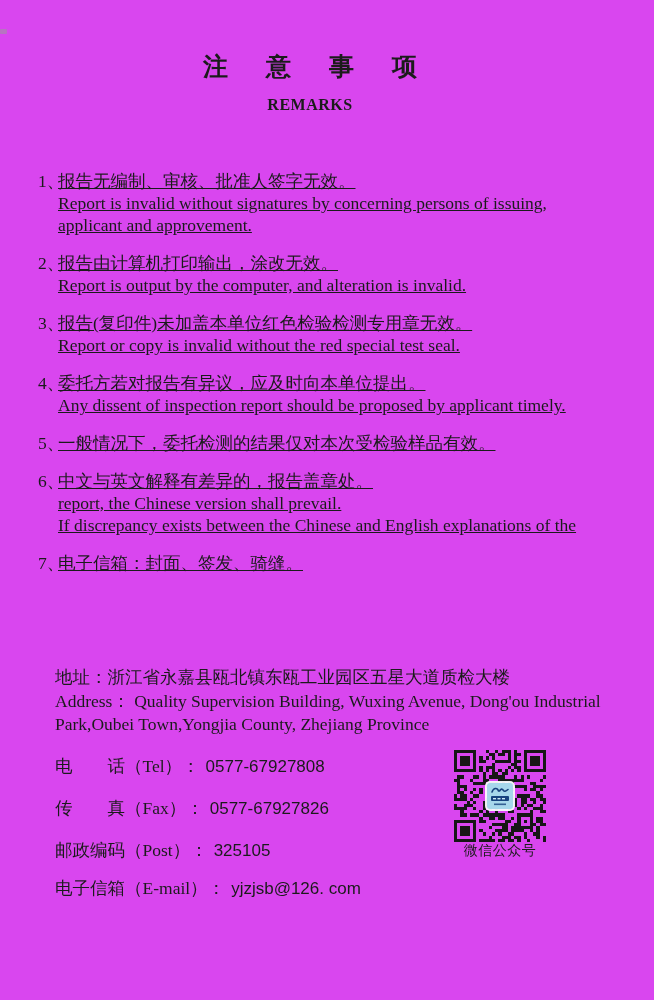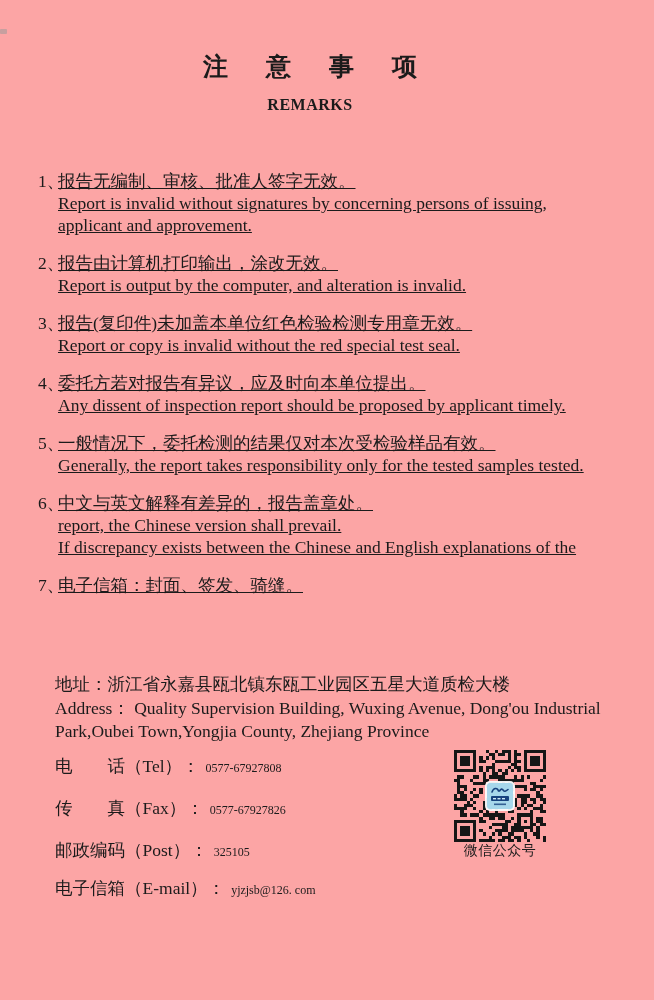--- a/index.html
+++ b/index.html
@@ -1,32 +1,32 @@
 <!DOCTYPE html>
 <html><head>
 <meta charset="utf-8">
 <style>
   html,body{margin:0;padding:0;background:#ffffff;}
   .page{
-    position:relative;width:654px;height:1000px;background:#fca5a5;
+    position:relative;width:654px;height:1000px;background:#d946ef;
     font-family:"Liberation Serif","DejaVu Serif",serif;color:#1b1b1b;overflow:hidden;
   }
   .scan-artifact{position:absolute;left:0;top:29px;width:7px;height:5px;background:#9a9a9a;opacity:.55;border-radius:1px;}
   .heading{position:absolute;left:0;top:50px;width:620px;text-align:center;}
   .title-zh{font-size:25px;font-weight:600;letter-spacing:38px;margin-right:-38px;white-space:nowrap;}
   .remarks-en{position:absolute;left:0;top:96px;width:620px;text-align:center;font-size:16px;font-weight:700;letter-spacing:.5px;}
   .list{position:absolute;left:0;top:170px;width:654px;}
   .item{padding-left:38px;margin-bottom:16px;text-decoration:underline;}
   .line{font-size:17.5px;line-height:22px;white-space:nowrap;}
   .num{display:inline-block;width:20px;white-space:nowrap;}
   .item .en{padding-left:20px;}
-  .address{position:absolute;left:55px;top:666px;margin-top:7px;}
+  .address{position:absolute;left:55px;top:666px;}
   .address .line{line-height:23.5px;}
   .contact-row{position:absolute;left:55px;font-size:17.5px;line-height:22px;white-space:nowrap;}
-  .value{font-family:Liberation Serif, serif;font-size:12px;margin-left:6px;}
+  .value{font-family:Liberation Sans, sans-serif;font-size:17px;margin-left:6px;}
   .qr-block{position:absolute;left:454px;top:750px;width:92px;text-align:center;}
   .qr-wrap{position:relative;width:92px;height:92px;}
   .qr-svg{display:block;width:92px;height:92px;}
   .qr-logo{position:absolute;left:33px;top:33px;width:26px;height:26px;background:#a7d7eb;border-radius:3px;box-shadow:0 0 0 2px rgba(252,252,252,.95);}
   .qr-caption{font-size:14px;letter-spacing:.5px;}
 </style>
 </head>
 <body>
 
 <div class="page">
@@ -64,21 +64,20 @@
     <div class="line zh">
       <span class="num">4、</span><span>委托方若对报告有异议，应及时向本单位提出。</span>
     </div>
   <div class="line en">Any dissent of inspection report should be proposed by applicant timely.</div>
       </div>
 
   <div class="item">
     <div class="line zh">
       <span class="num">5、</span><span>一般情况下，委托检测的结果仅对本次受检验样品有效。</span>
     </div>
-  <div class="line en">Generally, the report takes responsibility only for the tested samples tested.</div>
       </div>
 
   <div class="item">
     <div class="line zh">
       <span class="num">6、</span><span>中文与英文解释有差异的，报告盖章处。</span>
     </div>
   <div class="line en">report, the Chinese version shall prevail.</div>
         <div class="line en">If discrepancy exists between the Chinese and English explanations of the</div>
       </div>
 

